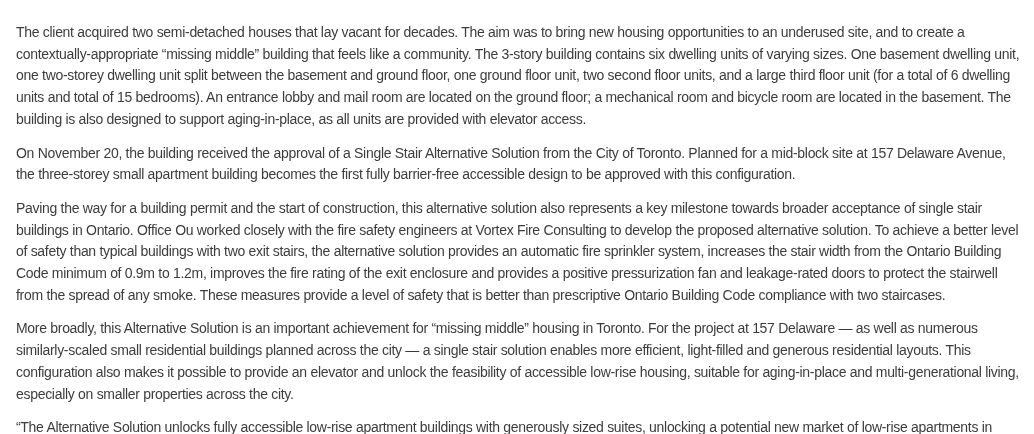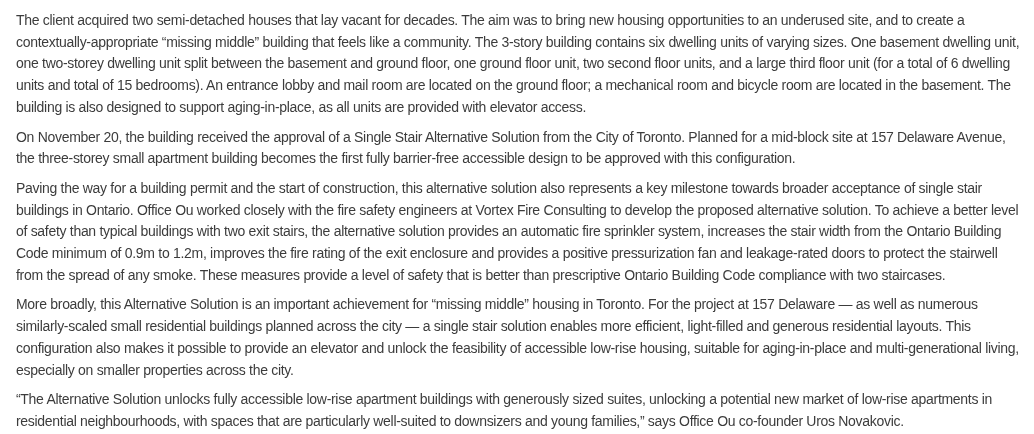--- a/index.html
+++ b/index.html
@@ -19,21 +19,21 @@
     padding: 10px 14px 0 16px;
     font-family: "Liberation Sans", "DejaVu Sans", sans-serif;
     font-size: 14px;
     letter-spacing: -0.3px;
     line-height: 21.7px;
     color: #3c3c3c;
     text-align: left;
     -webkit-font-smoothing: antialiased;
   }
   .article-body p {
-    margin: 0 0 8px 0;
+    margin: 12px 0 8px 0;
     padding: 0;
   }
   .article-body p:last-child {
     margin-bottom: 0;
   }
 </style>
 </head>
 <body>
 
 <main class="article-body">

